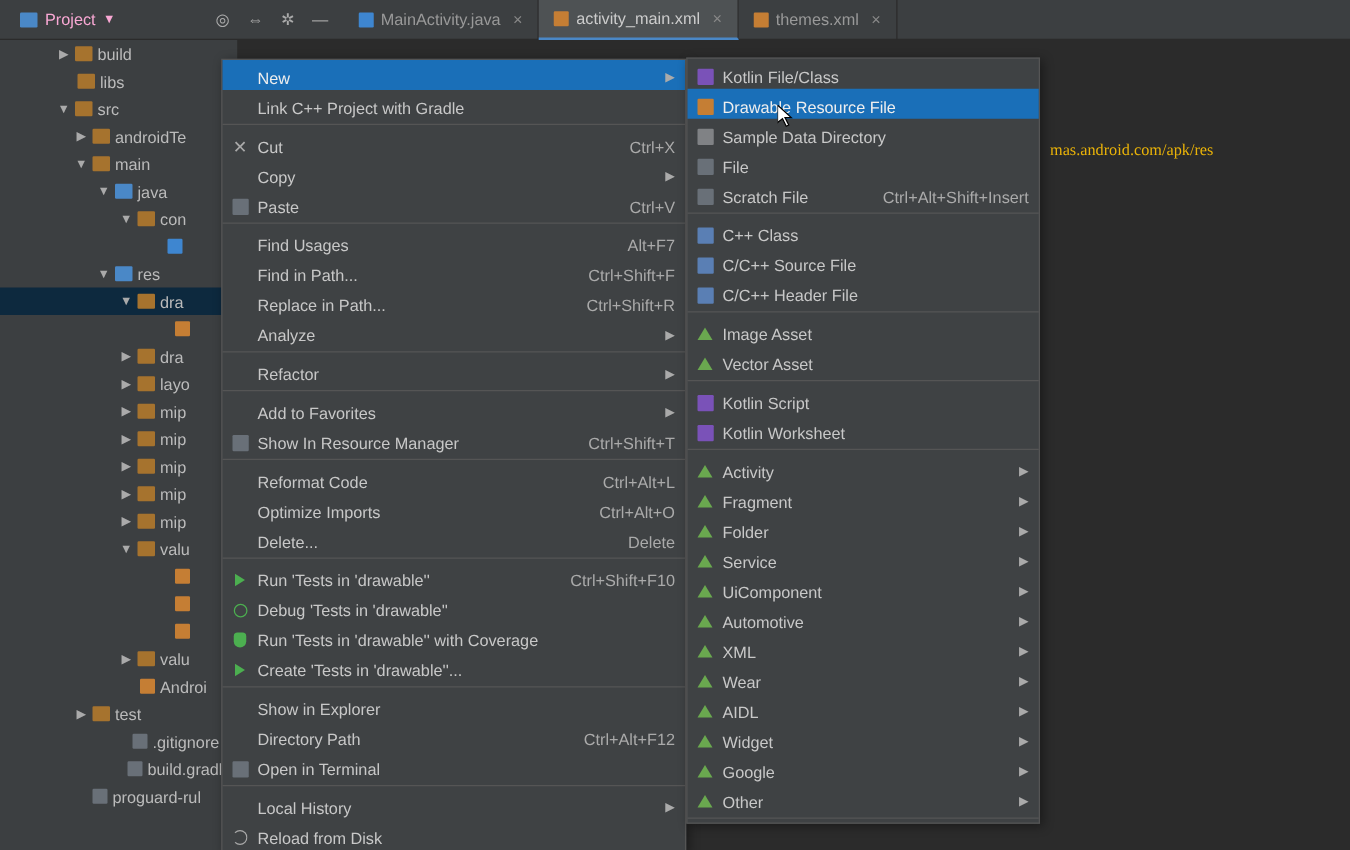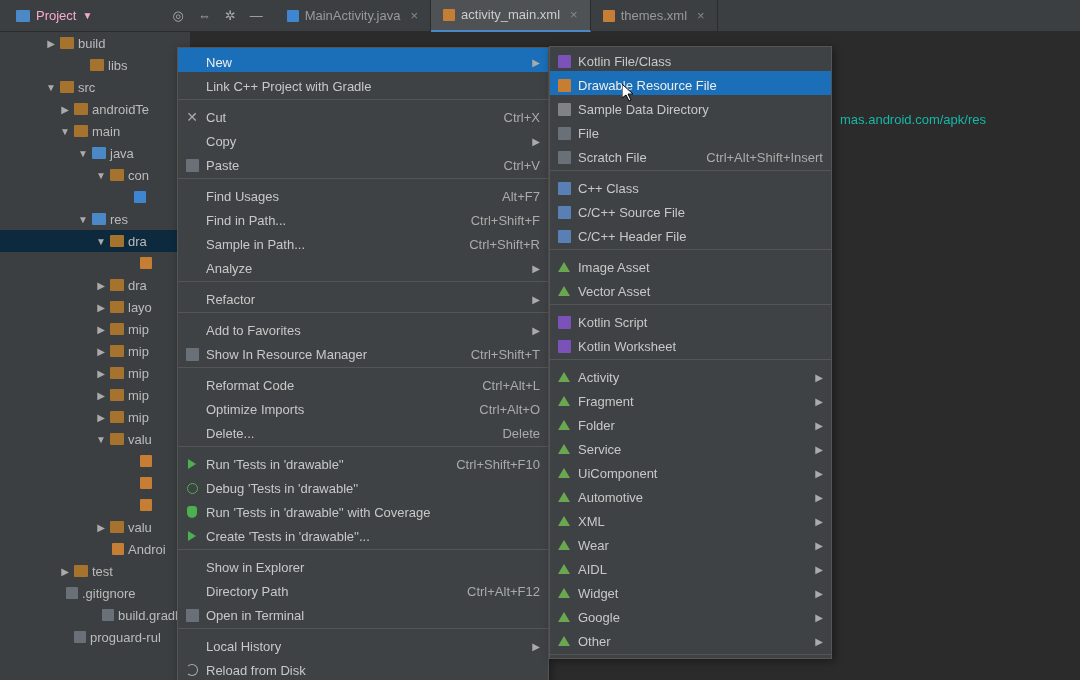--- a/index.html
+++ b/index.html
@@ -61,21 +61,22 @@
   .java-icon { background:#3e86d0; }
   .xml-icon { background:#c57e34; }
   .file-icon { background:#697078; }
   
   .editor {
     position: absolute; left: 190px; top: 32px; right:0; bottom:0;
     background: #2b2b2b;
   }
   .code-line {
     position:absolute;
-    color:#14b8a6;
+    color:#eab308;
+    font-family:Liberation Serif, serif;
   }
   
   .menu {
     position: absolute;
     background: #3f4244;
     border: 1px solid #555;
     box-shadow: 2px 2px 8px rgba(0,0,0,.4);
   }
   .menu1 { left: 177px; top: 47px; width: 372px; }
   .menu2 { left: 549px; top: 46px; width: 283px; }
@@ -144,21 +145,21 @@
       </div>
     </div>
 </div>
 
 <div class="tree" id="tree">
     <div class="row" style="padding-left: 46px;">
       <span class="arrow">▶</span>
       <span class="folder-icon"></span>
       <span>build</span>
     </div>
-    <div class="row" style="padding-left: 76px;">
+    <div class="row" style="padding-left: 48px;">
       <span class="arrow"></span>
       <span class="folder-icon"></span>
       <span>libs</span>
     </div>
     <div class="row" style="padding-left: 46px;">
       <span class="arrow">▼</span>
       <span class="folder-icon"></span>
       <span>src</span>
     </div>
     <div class="row" style="padding-left: 60px;">
@@ -264,21 +265,21 @@
     <div class="row" style="padding-left: 98px;">
       <span class="arrow"></span>
       <span class="xml-icon"></span>
       <span>Androi</span>
     </div>
     <div class="row" style="padding-left: 60px;">
       <span class="arrow">▶</span>
       <span class="folder-icon"></span>
       <span>test</span>
     </div>
-    <div class="row" style="padding-left: 52px; align-items: center;">
+    <div class="row" style="padding-left: 92px; align-items: center;">
       <span class="arrow"></span>
       <span class="file-icon"></span>
       <span>.gitignore</span>
     </div>
     <div class="row" style="padding-left: 88px;">
       <span class="arrow"></span>
       <span class="file-icon"></span>
       <span>build.gradle</span>
     </div>
     <div class="row" style="padding-left: 60px;">
@@ -322,21 +323,21 @@
     <div class="mi-sep"></div>
     <div class="mi">
       <span>Find Usages</span>
       <span class="shortcut">Alt+F7</span>
     </div>
     <div class="mi">
       <span>Find in Path...</span>
       <span class="shortcut">Ctrl+Shift+F</span>
     </div>
     <div class="mi">
-      <span>Sample in Path...</span>
+      <span>Replace in Path...</span>
       <span class="shortcut">Ctrl+Shift+R</span>
     </div>
     <div class="mi">
       <span>Analyze</span>
       <span class="sub-arrow">▶</span>
     </div>
     <div class="mi-sep"></div>
     <div class="mi">
       <span>Refactor</span>
       <span class="sub-arrow">▶</span>

